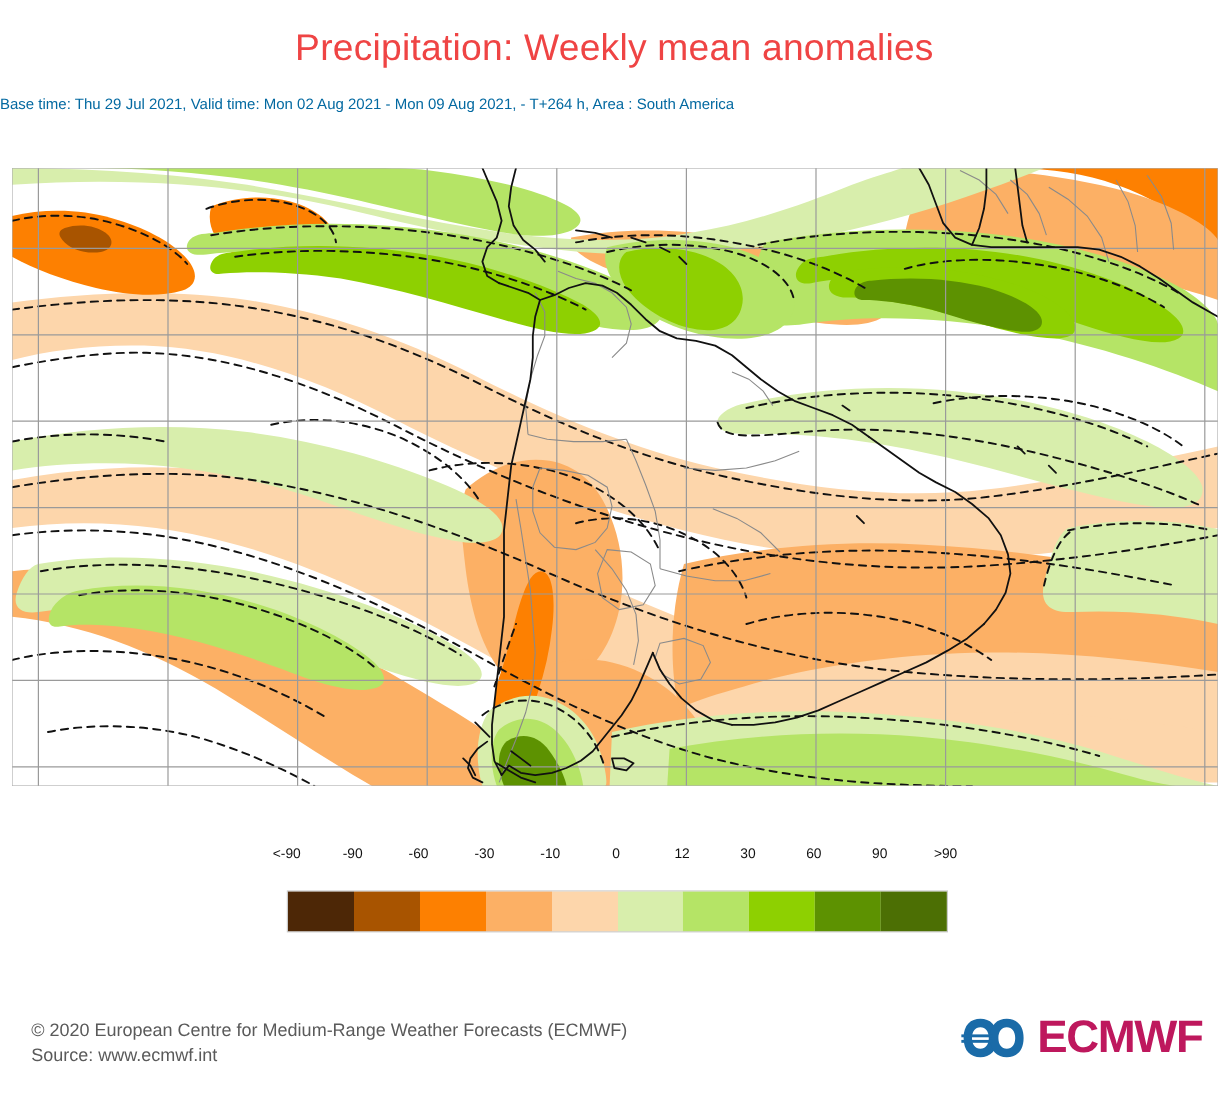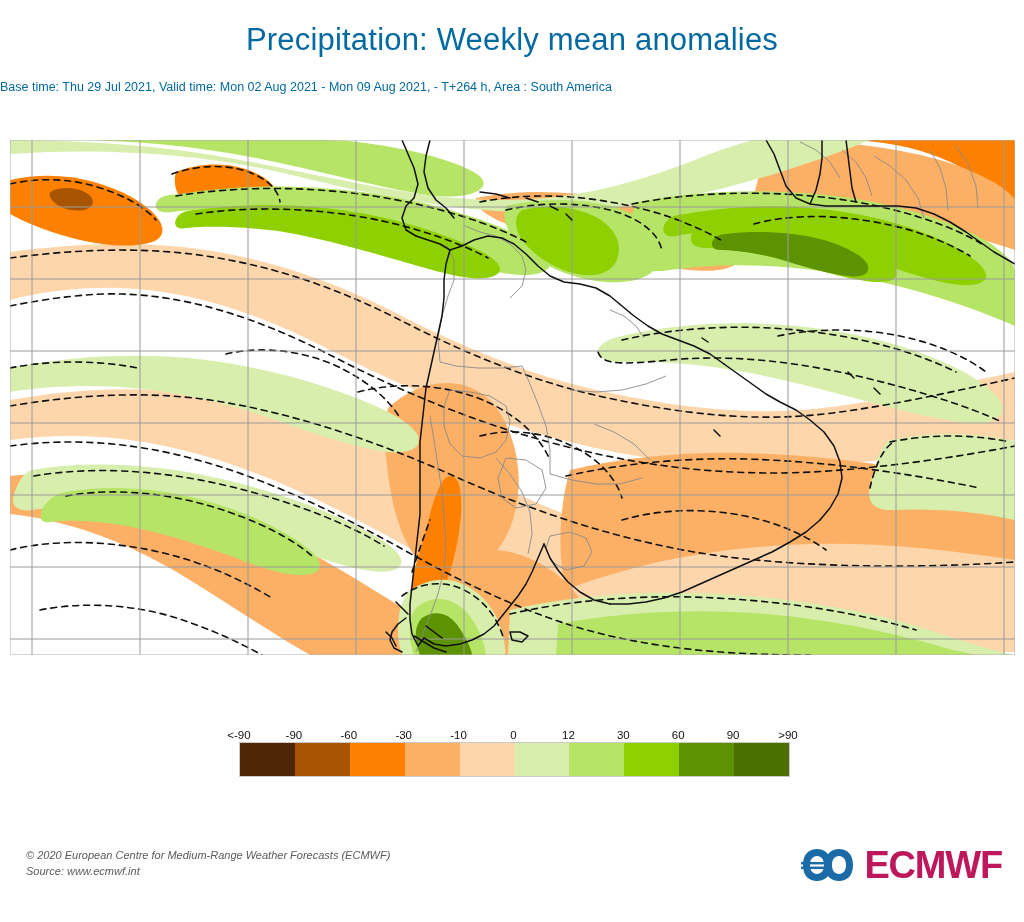--- a/index.html
+++ b/index.html
@@ -13,21 +13,21 @@
   }
   
   #title{
     text-align:center;
     font-size:31px;
     font-weight:400;
     letter-spacing:.2px;
     margin:0;
     padding-top:24px;
     line-height:1.0;
-    color:#0369a1;
+    color:#ef4444;
   }
   #subtitle{
     text-align:left;
     font-size:12.5px;
     font-weight:400;
     margin:0;
     padding-top:25px;
     color:#0369a1;
   }
   
@@ -56,39 +56,37 @@
     margin:6px auto 0 auto;
     width:1024px;
   }
   .tick{
     position:absolute;
     transform:translateX(-50%);
     font-size:11.5px;
     color:#111;
     white-space:nowrap;
     top:0;
-    margin-top:23px;
   }
   #legend-bar{
     position:absolute;
     left:239px;top:42px;
     width:549px;height:33px;
     display:flex;
     border:1px solid #c9c9c9;
     box-sizing:content-box;
   }
   .swatch{flex:1 1 0;height:33px;}
   
   #footer{
     position:absolute;
     left:26px;top:848px;
-    font-size:11px;
+    font-size:15px;
     line-height:1.42;
     color:#5a5a5a;
-    font-style:italic;
   }
   #footer div{white-space:nowrap;}
   #logo{
     position:absolute;
     right:22px;top:845px;
     display:flex;align-items:center;gap:7px;
   }
   #logo-text{
     font-size:38px;
     font-weight:700;

